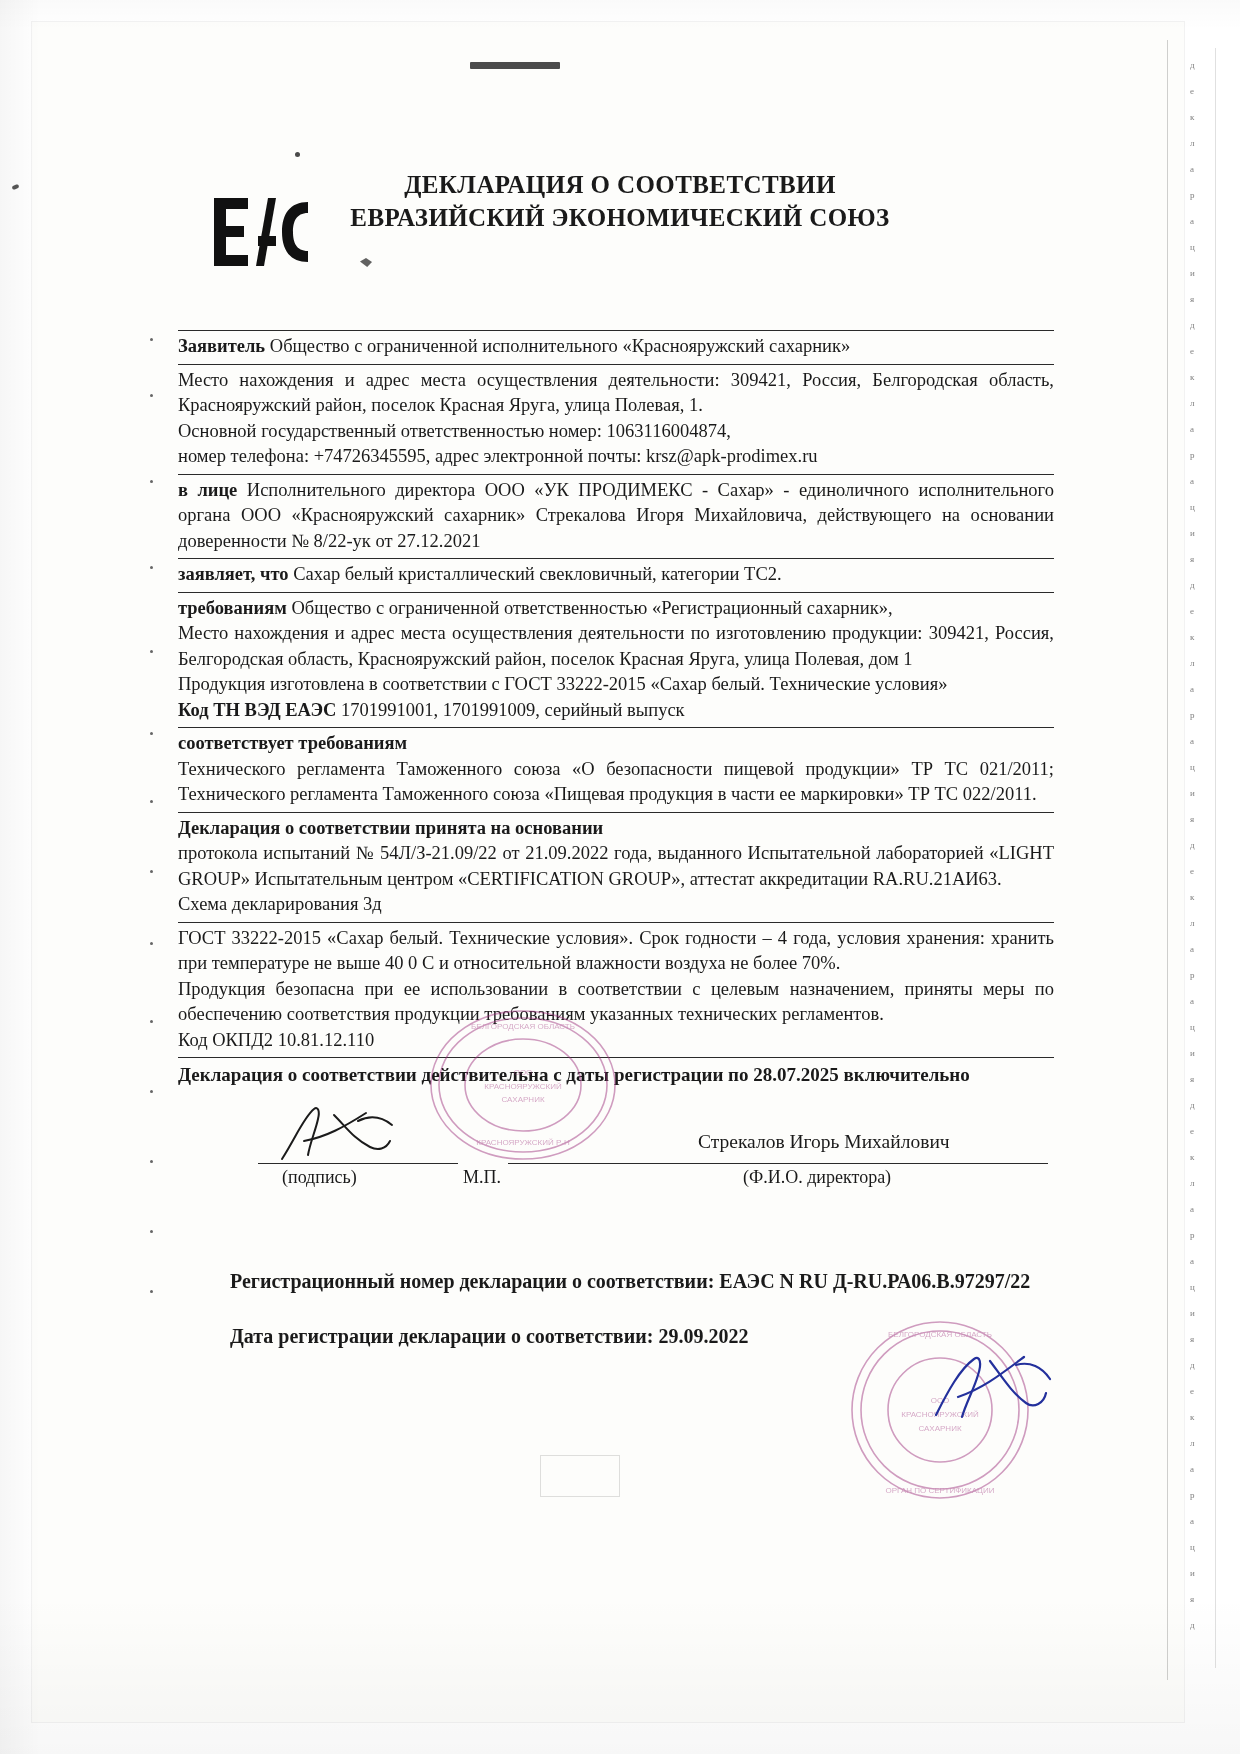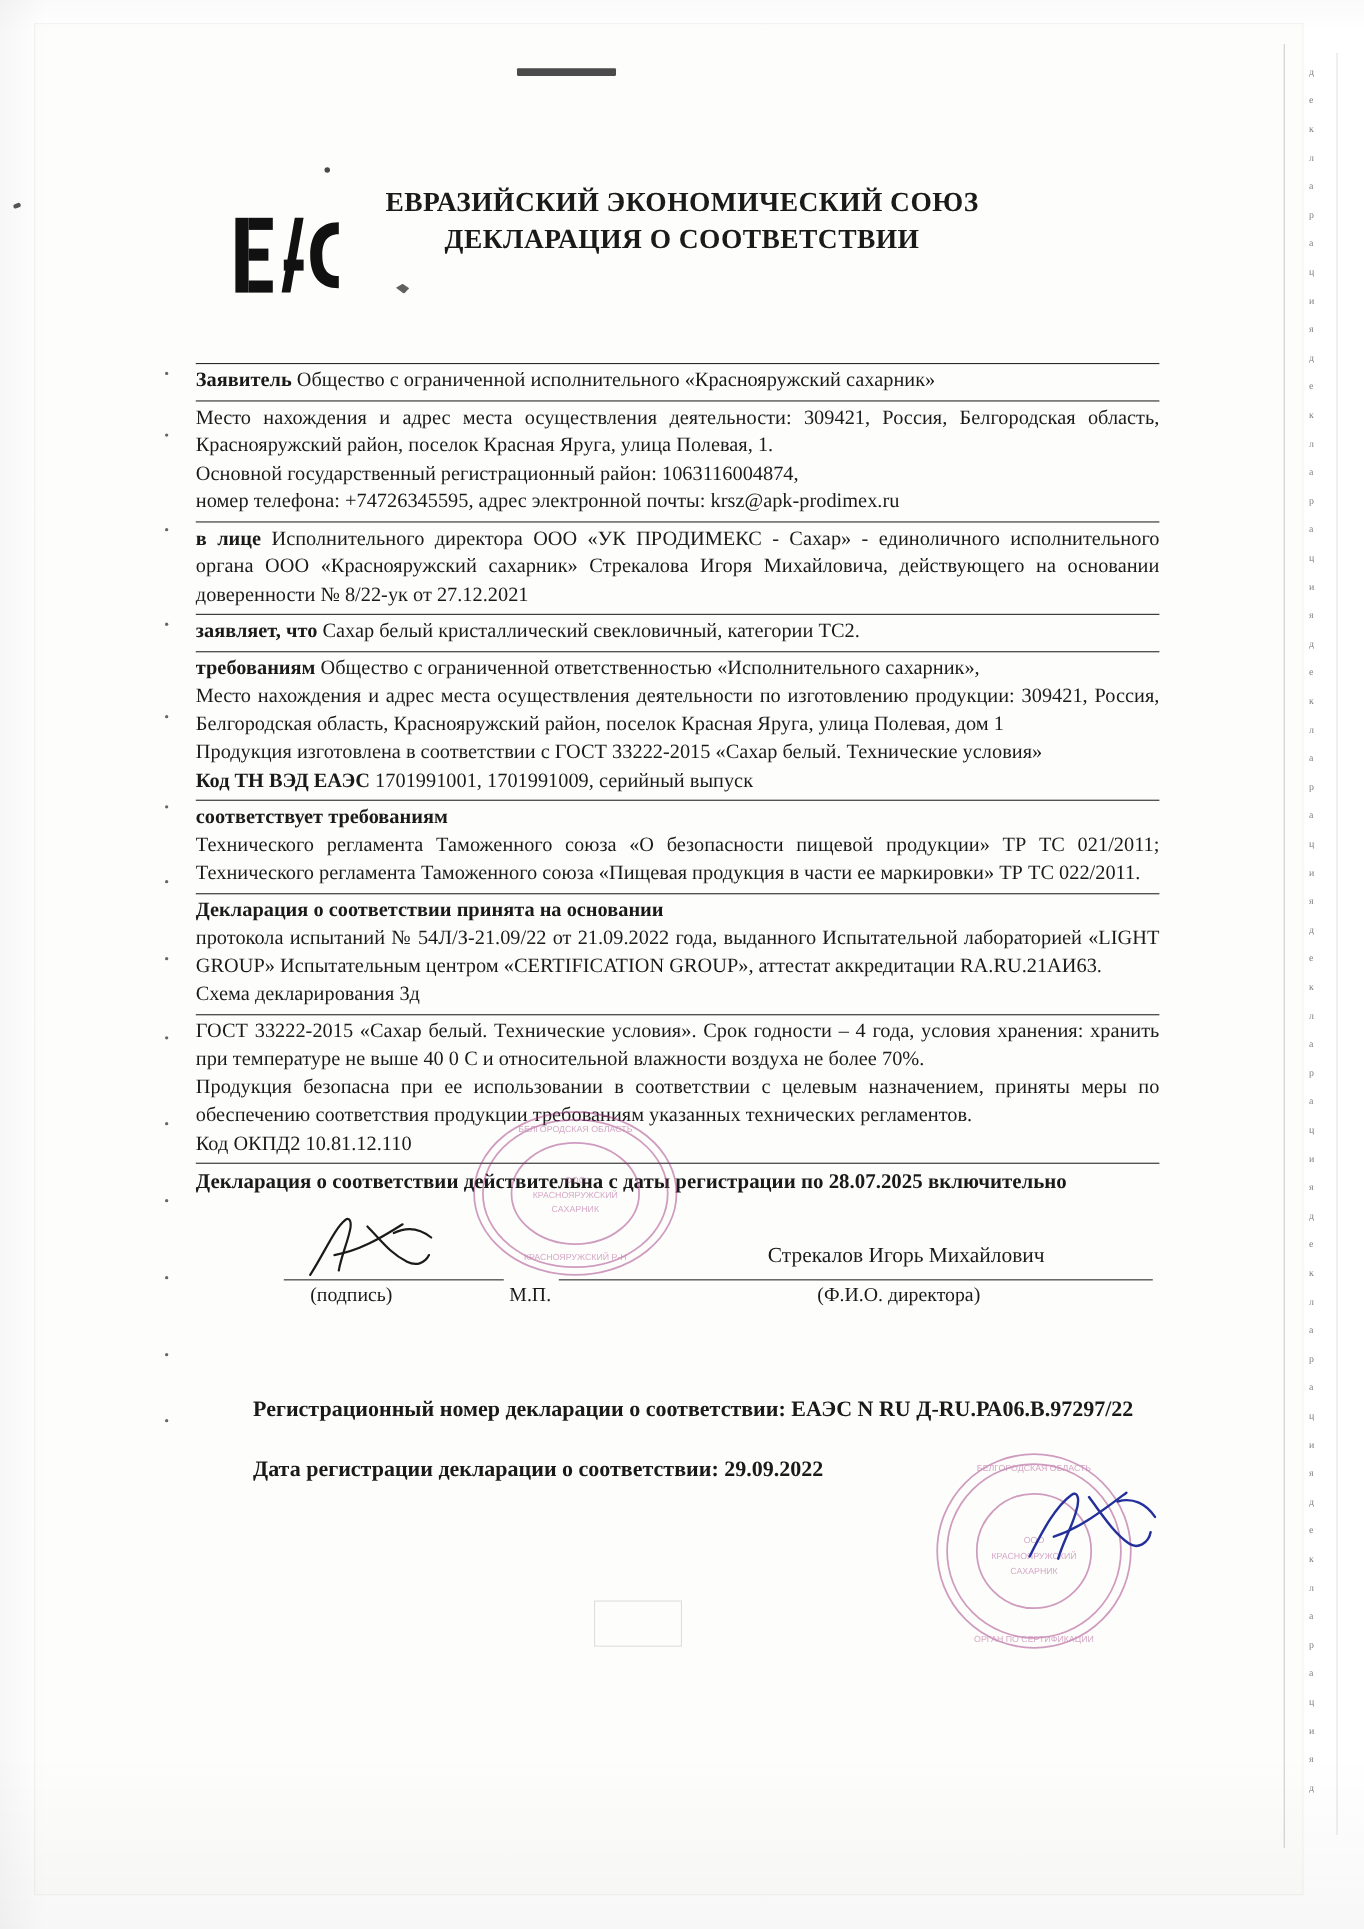--- a/index.html
+++ b/index.html
@@ -299,22 +299,22 @@
         <rect x="14" y="30" width="18" height="11"></rect>
         <rect x="14" y="59" width="22" height="11"></rect>
         <polygon points="44,70 56,2 64,2 52,70"></polygon>
         <rect x="46" y="40" width="18" height="10"></rect>
         <path d="M96 6 C78 6 70 18 70 36 C70 54 78 66 96 66 L96 55 C84 55 81 46 81 36 C81 26 84 17 96 17 Z"></path>
       </g>
     </svg>
   </div>
 
   <div class="title">
+    <div>ДЕКЛАРАЦИЯ О СООТВЕТСТВИИ</div>
     <div>ЕВРАЗИЙСКИЙ ЭКОНОМИЧЕСКИЙ СОЮЗ</div>
-    <div>ДЕКЛАРАЦИЯ О СООТВЕТСТВИИ</div>
   </div>
 
   <div class="qr">
     <div class="qrgrid" id="qrgrid">
         <i style="background: rgb(0, 0, 0);"></i>
         <i style="background: rgb(0, 0, 0);"></i>
         <i style="background: rgb(0, 0, 0);"></i>
         <i style="background: rgb(0, 0, 0);"></i>
         <i style="background: rgb(0, 0, 0);"></i>
         <i style="background: rgb(0, 0, 0);"></i>
@@ -1158,38 +1158,38 @@
 
   <div class="body">
 
     <div class="row first">
       <span class="lbl">Заявитель</span>
       <span>Общество с ограниченной исполнительного «Краснояружский сахарник»</span>
     </div>
 
     <div class="row">
       <div>Место нахождения и адрес места осуществления деятельности: 309421, Россия, Белгородская область, Краснояружский район, поселок Красная Яруга, улица Полевая, 1.</div>
-      <div>Основной государственный регистрационный район: 1063116004874,</div>
+      <div>Основной государственный ответственностью номер: 1063116004874,</div>
       <div>номер телефона: +74726345595, адрес электронной почты: krsz@apk-prodimex.ru</div>
     </div>
 
     <div class="row">
       <span class="lbl">в лице</span>
       <span>Исполнительного директора ООО «УК ПРОДИМЕКС - Сахар» - единоличного исполнительного органа ООО «Краснояружский сахарник» Стрекалова Игоря Михайловича, действующего на основании доверенности № 8/22-ук от 27.12.2021</span>
     </div>
 
     <div class="row">
       <span class="lbl">заявляет, что</span>
       <span>Сахар белый кристаллический свекловичный, категории ТС2.</span>
     </div>
 
     <div class="row">
       <div>
         <span class="lbl">требованиям</span>
-        <span>Общество с ограниченной ответственностью «Исполнительного сахарник»,</span>
+        <span>Общество с ограниченной ответственностью «Регистрационный сахарник»,</span>
       </div>
       <div>Место нахождения и адрес места осуществления деятельности по изготовлению продукции: 309421, Россия, Белгородская область, Краснояружский район, поселок Красная Яруга, улица Полевая, дом 1</div>
       <div>Продукция изготовлена в соответствии с ГОСТ 33222-2015 «Сахар белый. Технические условия»</div>
       <div>
         <span class="lbl">Код ТН ВЭД ЕАЭС</span>
         <span>1701991001, 1701991009, серийный выпуск</span>
       </div>
     </div>
 
     <div class="row">

